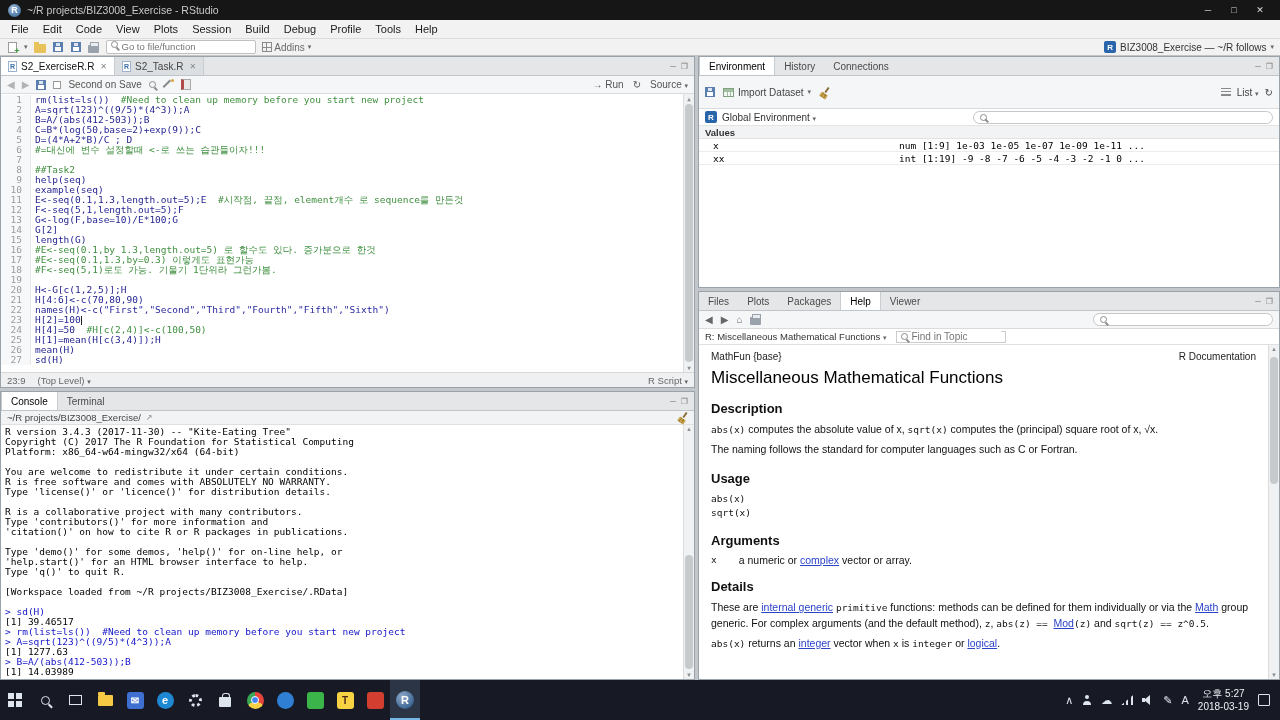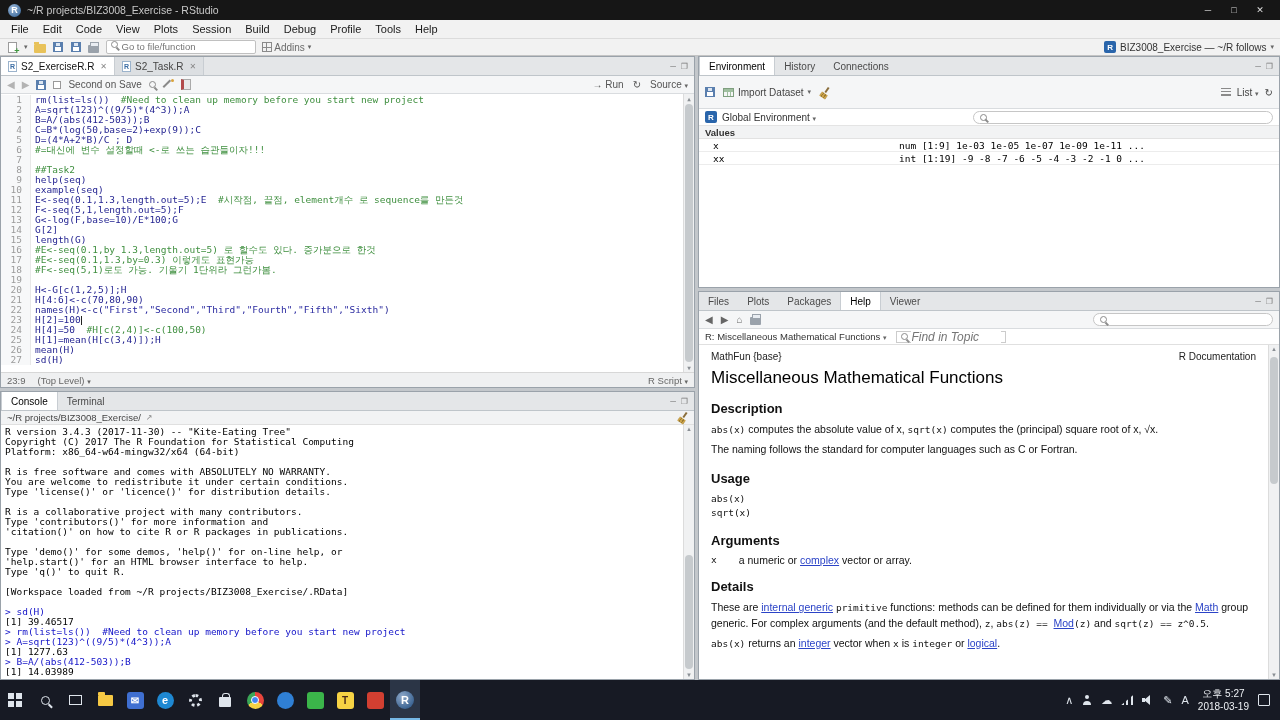--- a/index.html
+++ b/index.html
@@ -105,21 +105,21 @@
 .env-rows{flex:1;overflow:hidden}
 .envrow{display:flex;height:13px;line-height:13px;border-bottom:1px solid #ececec;font-family:"DejaVu Sans Mono",monospace;font-size:9.5px}
 .envname{width:200px;flex:none;padding-left:14px;color:#000}
 .envval{color:#000}
 
 
 .help-toolbar{height:18px;background:#f5f6f7;border-bottom:1px solid #d9dcdf;display:flex;align-items:center;gap:8px;padding:0 6px;color:#666;flex:none;font-size:10px}
 .help-toolbar .search-box{margin-left:auto;width:180px}
 .topic-bar{height:16px;border-bottom:1px solid #e0e0e0;display:flex;align-items:center;gap:10px;padding:0 6px;font-size:9.5px;color:#333;flex:none}
 .find-box{display:flex;align-items:center;gap:3px;border:1px solid #ccc;background:#fff;height:12px;padding:0 4px;width:110px}
-.find-box input{border:none;outline:none;width:100%;font-size:12px;font-style:italic;color:#999;font-family:"Liberation Sans",sans-serif}
+.find-box input{border:none;outline:none;width:100%;font-size:10px;color:#999;font-family:"Liberation Sans",sans-serif}
 .help-body{flex:1;display:flex;min-height:0}
 .help-content{flex:1;overflow:hidden;padding:6px 12px;font-size:10.5px;color:#111}
 .h-meta{display:flex;font-size:10px;color:#222;margin-bottom:6px}
 .h-meta .right{margin-left:auto}
 .h-title{font-size:17px;margin:6px 0 10px;color:#000}
 .h-sec{font-size:13px;font-weight:bold;margin:13px 0 6px}
 .h-p{margin:4px 0;line-height:1.5}
 .h-pre{font-family:"DejaVu Sans Mono",monospace;font-size:9.5px;margin:6px 0;line-height:1.5;white-space:pre}
 .h-arg{display:flex;gap:22px;margin:4px 0}
 .h-argname{font-family:"DejaVu Sans Mono",monospace;font-size:9.5px}
@@ -316,22 +316,22 @@
           <span>~/R projects/BIZ3008_Exercise/</span>
           <span style="color:#888;font-size:8px">↗</span>
           <span class="ico-broom"></span>
         </div>
         <div class="console-wrap">
           <div class="console-body">
               <div class="conline out">R version 3.4.3 (2017-11-30) -- "Kite-Eating Tree"</div>
               <div class="conline out">Copyright (C) 2017 The R Foundation for Statistical Computing</div>
               <div class="conline out">Platform: x86_64-w64-mingw32/x64 (64-bit)</div>
               <div class="conline out">&nbsp;</div>
+              <div class="conline out">You are welcome to redistribute it under certain conditions.</div>
               <div class="conline out">R is free software and comes with ABSOLUTELY NO WARRANTY.</div>
-              <div class="conline out">You are welcome to redistribute it under certain conditions.</div>
               <div class="conline out">Type 'license()' or 'licence()' for distribution details.</div>
               <div class="conline out">&nbsp;</div>
               <div class="conline out">R is a collaborative project with many contributors.</div>
               <div class="conline out">Type 'contributors()' for more information and</div>
               <div class="conline out">'citation()' on how to cite R or R packages in publications.</div>
               <div class="conline out">&nbsp;</div>
               <div class="conline out">Type 'demo()' for some demos, 'help()' for on-line help, or</div>
               <div class="conline out">'help.start()' for an HTML browser interface to help.</div>
               <div class="conline out">Type 'q()' to quit R.</div>
               <div class="conline out">&nbsp;</div>

